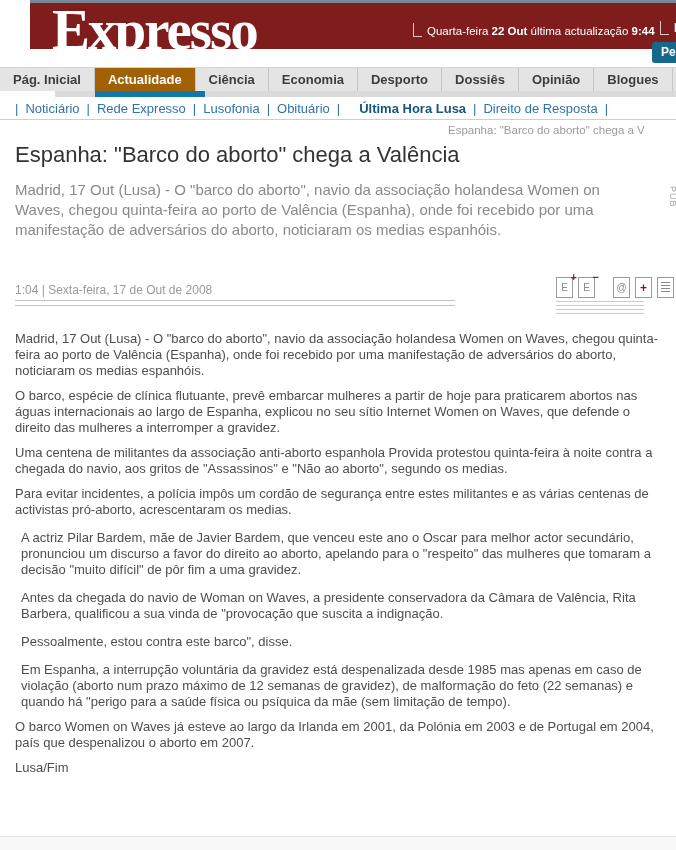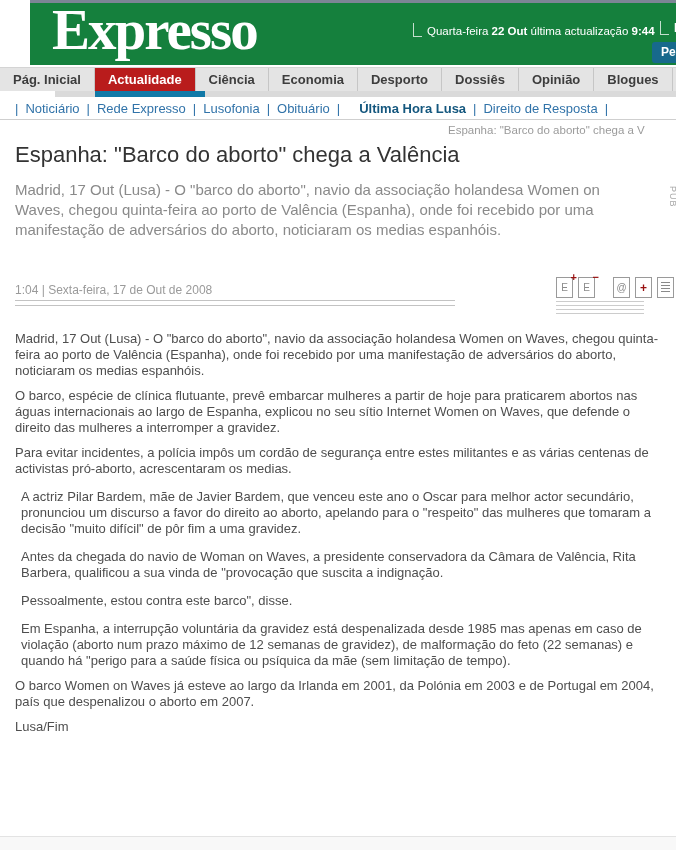--- a/index.html
+++ b/index.html
@@ -2,21 +2,21 @@
 <html><head>
 <meta charset="utf-8">
 <style>
   html,body{margin:0;padding:0;}
   body{
     width:676px;height:850px;position:relative;overflow:hidden;
     background:#fff;font-family:"Liberation Sans",sans-serif;
   }
   
   .topline{position:absolute;top:0;left:30px;right:0;height:3px;background:#7c8595;}
-  .header{position:absolute;top:3px;left:30px;width:646px;height:62px;background:#15803d;}
+  .header{position:absolute;top:3px;left:30px;width:646px;height:46px;background:#7f1d1d;}
   .logo{
     position:absolute;left:22px;top:-6px;color:#fff;
     font-family:"Liberation Serif",serif;font-weight:bold;font-size:57px;letter-spacing:-2px;
     cursor:pointer;
   }
   .dateline{
     position:absolute;left:383px;top:20px;color:#fff;font-size:11.5px;white-space:nowrap;
     display:flex;align-items:flex-end;
   }
   .bracket{
@@ -36,21 +36,21 @@
   
   .nav{
     position:absolute;top:67px;left:0;width:700px;height:23px;display:flex;
     border-top:1px solid #d4d4d4;
   }
   .tab{
     background:#e4e4e4;border-right:1px solid #c6c6c6;
     display:flex;align-items:center;justify-content:center;
     font-weight:bold;font-size:13px;color:#3d3d3d;padding:4px 13px;white-space:nowrap;cursor:pointer;
   }
-  .tab.active{background:#b91c1c;color:#fff;}
+  .tab.active{background:#a16207;color:#fff;}
   .tabstrip{position:absolute;top:91px;left:55px;right:0;height:6px;background:#dadada;}
   .tabstrip-active{position:absolute;top:91px;left:95px;width:110px;height:6px;background:#1179a7;}
   
   .subnav{
     position:absolute;top:97px;left:0;width:676px;height:22px;background:#fff;
     display:flex;align-items:center;font-size:13px;padding-left:8px;color:#3173a9;
     border-bottom:1px solid #cfcfcf;white-space:nowrap;
   }
   .subnav .sep{margin:0 7px;color:#3173a9;}
   .subnav-item{cursor:pointer;}
@@ -168,20 +168,21 @@
     </div>
     <div class="tool-icon">
       <div class="mini-lines"></div>
     </div>
   </div>
 <div class="tools-underline"></div>
 
 <div class="article-body">
     <p>Madrid, 17 Out (Lusa) - O "barco do aborto", navio da associação holandesa Women on Waves, chegou quinta-feira ao porto de Valência (Espanha), onde foi recebido por uma manifestação de adversários do aborto, noticiaram os medias espanhóis.</p>
     <p>O barco, espécie de clínica flutuante, prevê embarcar mulheres a partir de hoje para praticarem abortos nas águas internacionais ao largo de Espanha, explicou no seu sítio Internet Women on Waves, que defende o direito das mulheres a interromper a gravidez.</p>
+    <p>Uma centena de militantes da associação anti-aborto espanhola Provida protestou quinta-feira à noite contra a chegada do navio, aos gritos de "Assassinos" e "Não ao aborto", segundo os medias.</p>
     <p>Para evitar incidentes, a polícia impôs um cordão de segurança entre estes militantes e as várias centenas de activistas pró-aborto, acrescentaram os medias.</p>
     <p class="indent">A actriz Pilar Bardem, mãe de Javier Bardem, que venceu este ano o Oscar para melhor actor secundário, pronunciou um discurso a favor do direito ao aborto, apelando para o "respeito" das mulheres que tomaram a decisão "muito difícil" de pôr fim a uma gravidez.</p>
     <p class="indent">Antes da chegada do navio de Woman on Waves, a presidente conservadora da Câmara de Valência, Rita Barbera, qualificou a sua vinda de "provocação que suscita a indignação.</p>
     <p class="indent">Pessoalmente, estou contra este barco", disse.</p>
     <p class="indent">Em Espanha, a interrupção voluntária da gravidez está despenalizada desde 1985 mas apenas em caso de violação (aborto num prazo máximo de 12 semanas de gravidez), de malformação do feto (22 semanas) e quando há "perigo para a saúde física ou psíquica da mãe (sem limitação de tempo).</p>
     <p>O barco Women on Waves já esteve ao largo da Irlanda em 2001, da Polónia em 2003 e de Portugal em 2004, país que despenalizou o aborto em 2007.</p>
     <p>Lusa/Fim</p>
   </div>
 
 <div class="footer-strip"></div>

